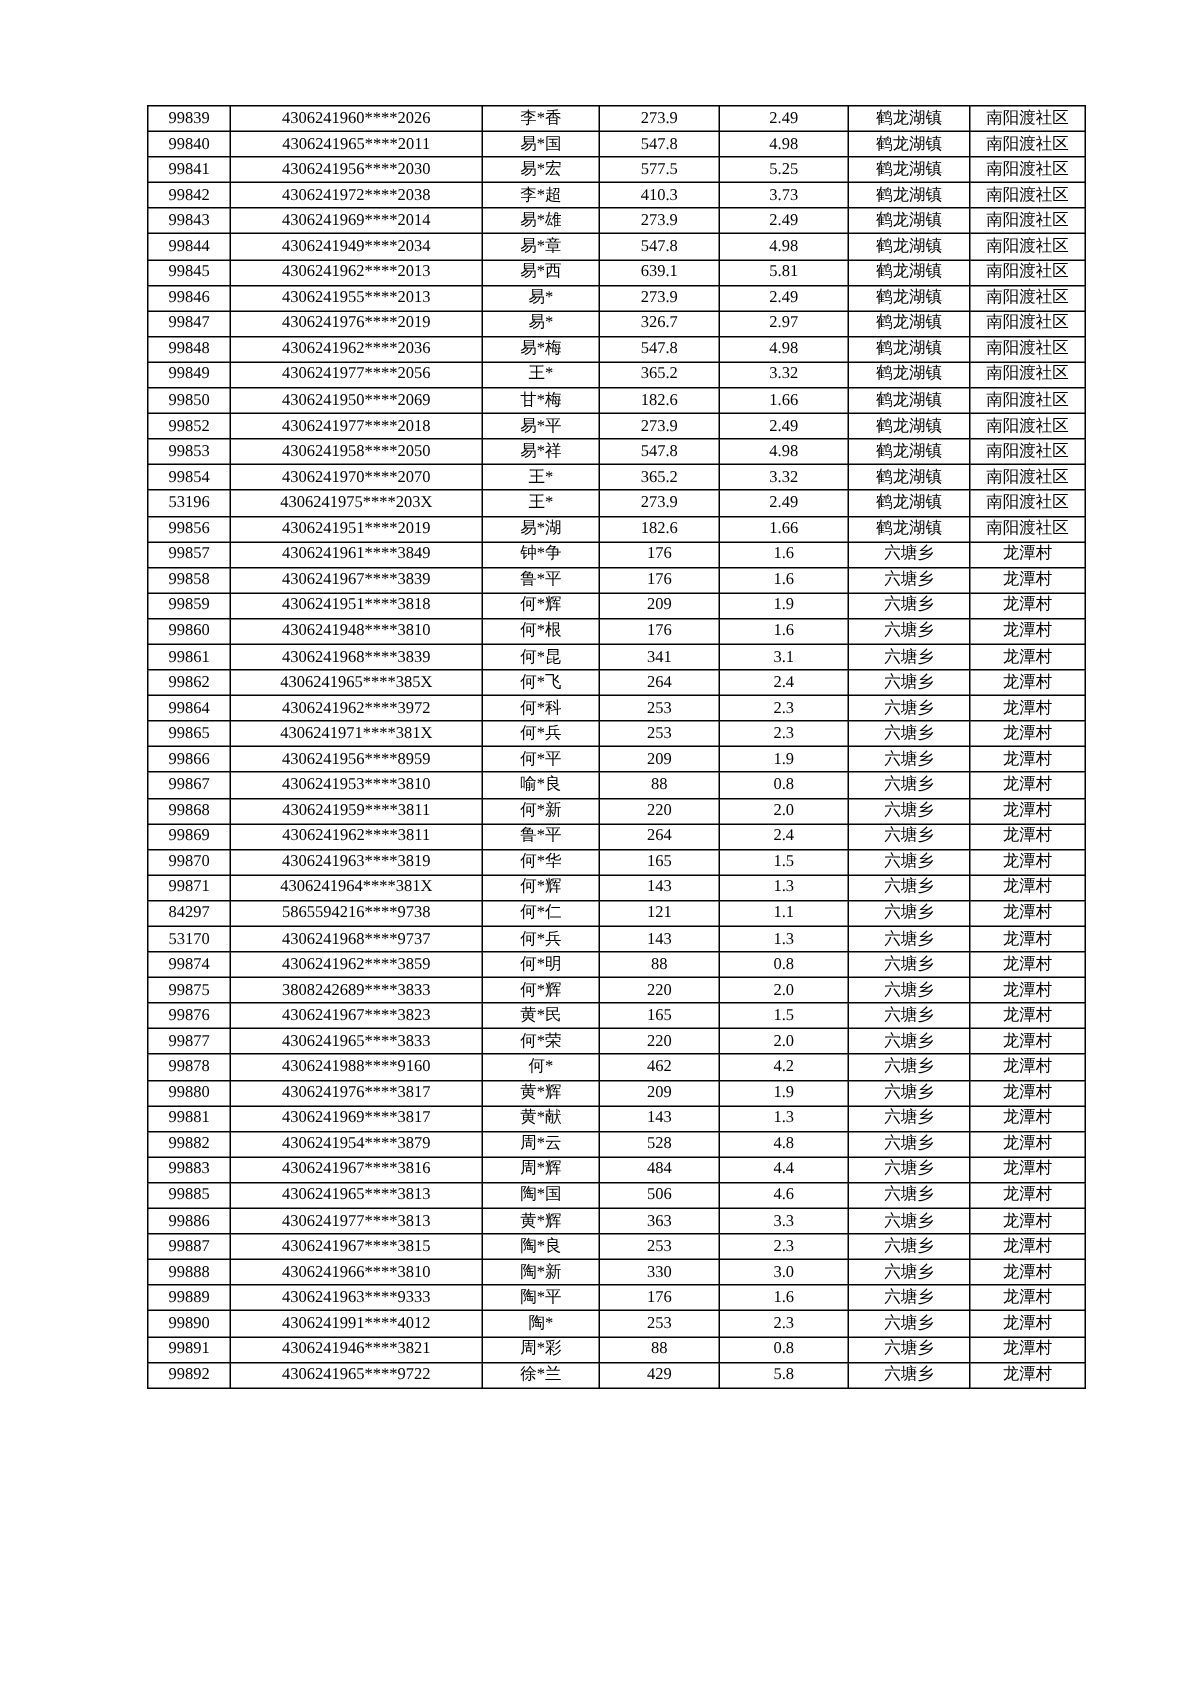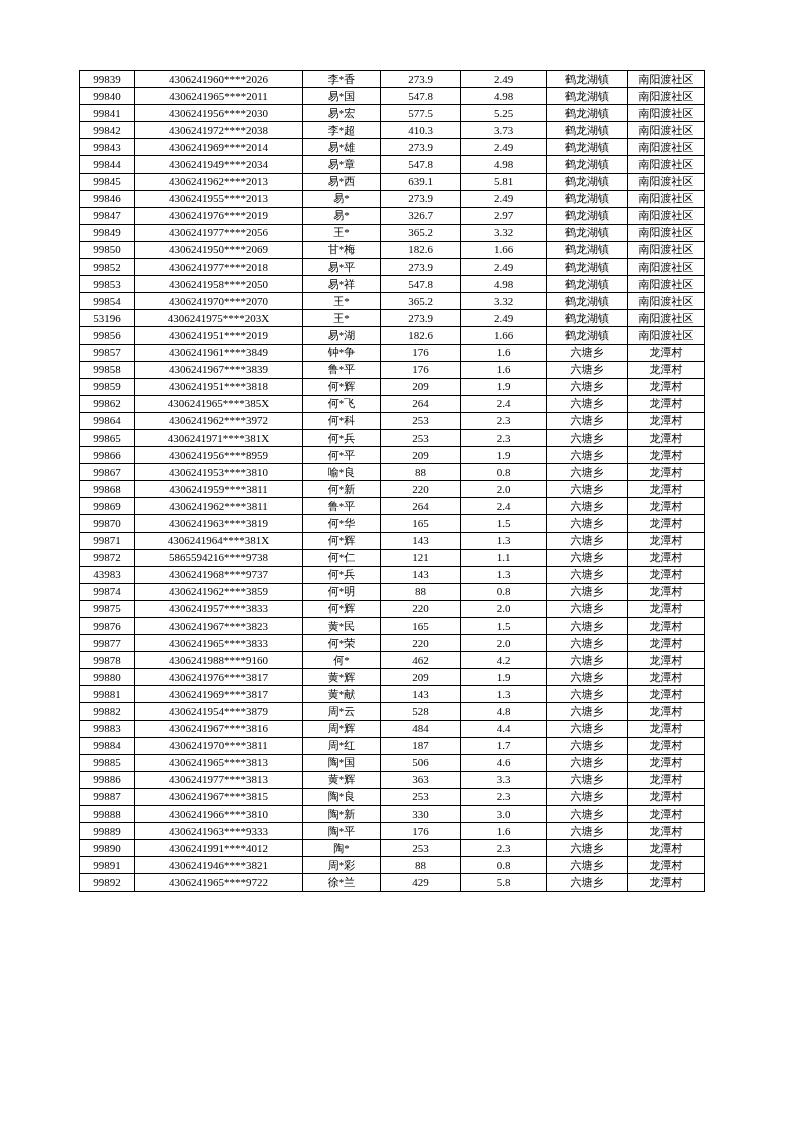--- a/index.html
+++ b/index.html
@@ -11,21 +11,21 @@
     position: relative;
     width: 794px;
     height: 1122px;
     background: #ffffff;
     overflow: hidden;
     font-family: "Liberation Serif", "DejaVu Serif", serif;
     color: #000000;
   }
   table.sheet {
     position: absolute;
-    left: 79px;
+    left: 98px;
     top: 70px;
     width: 625px;
     border-collapse: collapse;
     table-layout: fixed;
   }
   table.sheet td {
     border: 1px solid #000000;
     height: 16.1px;
     padding: 0 2px;
     font-size: 11px;
@@ -133,20 +133,29 @@
         <tr>
           <td>99847</td>
           <td>4306241976****2019</td>
           <td>易*</td>
           <td>326.7</td>
           <td>2.97</td>
           <td>鹤龙湖镇</td>
           <td>南阳渡社区</td>
         </tr>
         <tr>
+          <td>99848</td>
+          <td>4306241962****2036</td>
+          <td>易*梅</td>
+          <td>547.8</td>
+          <td>4.98</td>
+          <td>鹤龙湖镇</td>
+          <td>南阳渡社区</td>
+        </tr>
+        <tr>
           <td>99849</td>
           <td>4306241977****2056</td>
           <td>王*</td>
           <td>365.2</td>
           <td>3.32</td>
           <td>鹤龙湖镇</td>
           <td>南阳渡社区</td>
         </tr>
         <tr>
           <td>99850</td>
@@ -223,20 +232,38 @@
         <tr>
           <td>99859</td>
           <td>4306241951****3818</td>
           <td>何*辉</td>
           <td>209</td>
           <td>1.9</td>
           <td>六塘乡</td>
           <td>龙潭村</td>
         </tr>
         <tr>
+          <td>99860</td>
+          <td>4306241948****3810</td>
+          <td>何*根</td>
+          <td>176</td>
+          <td>1.6</td>
+          <td>六塘乡</td>
+          <td>龙潭村</td>
+        </tr>
+        <tr>
+          <td>99861</td>
+          <td>4306241968****3839</td>
+          <td>何*昆</td>
+          <td>341</td>
+          <td>3.1</td>
+          <td>六塘乡</td>
+          <td>龙潭村</td>
+        </tr>
+        <tr>
           <td>99862</td>
           <td>4306241965****385X</td>
           <td>何*飞</td>
           <td>264</td>
           <td>2.4</td>
           <td>六塘乡</td>
           <td>龙潭村</td>
         </tr>
         <tr>
           <td>99864</td>
@@ -304,49 +331,49 @@
         <tr>
           <td>99871</td>
           <td>4306241964****381X</td>
           <td>何*辉</td>
           <td>143</td>
           <td>1.3</td>
           <td>六塘乡</td>
           <td>龙潭村</td>
         </tr>
         <tr>
-          <td>99872</td>
+          <td>84297</td>
           <td>5865594216****9738</td>
           <td>何*仁</td>
           <td>121</td>
           <td>1.1</td>
           <td>六塘乡</td>
           <td>龙潭村</td>
         </tr>
         <tr>
-          <td>43983</td>
+          <td>53170</td>
           <td>4306241968****9737</td>
           <td>何*兵</td>
           <td>143</td>
           <td>1.3</td>
           <td>六塘乡</td>
           <td>龙潭村</td>
         </tr>
         <tr>
           <td>99874</td>
           <td>4306241962****3859</td>
           <td>何*明</td>
           <td>88</td>
           <td>0.8</td>
           <td>六塘乡</td>
           <td>龙潭村</td>
         </tr>
         <tr>
           <td>99875</td>
-          <td>4306241957****3833</td>
+          <td>3808242689****3833</td>
           <td>何*辉</td>
           <td>220</td>
           <td>2.0</td>
           <td>六塘乡</td>
           <td>龙潭村</td>
         </tr>
         <tr>
           <td>99876</td>
           <td>4306241967****3823</td>
           <td>黄*民</td>
@@ -403,29 +430,20 @@
         <tr>
           <td>99883</td>
           <td>4306241967****3816</td>
           <td>周*辉</td>
           <td>484</td>
           <td>4.4</td>
           <td>六塘乡</td>
           <td>龙潭村</td>
         </tr>
         <tr>
-          <td>99884</td>
-          <td>4306241970****3811</td>
-          <td>周*红</td>
-          <td>187</td>
-          <td>1.7</td>
-          <td>六塘乡</td>
-          <td>龙潭村</td>
-        </tr>
-        <tr>
           <td>99885</td>
           <td>4306241965****3813</td>
           <td>陶*国</td>
           <td>506</td>
           <td>4.6</td>
           <td>六塘乡</td>
           <td>龙潭村</td>
         </tr>
         <tr>
           <td>99886</td>

